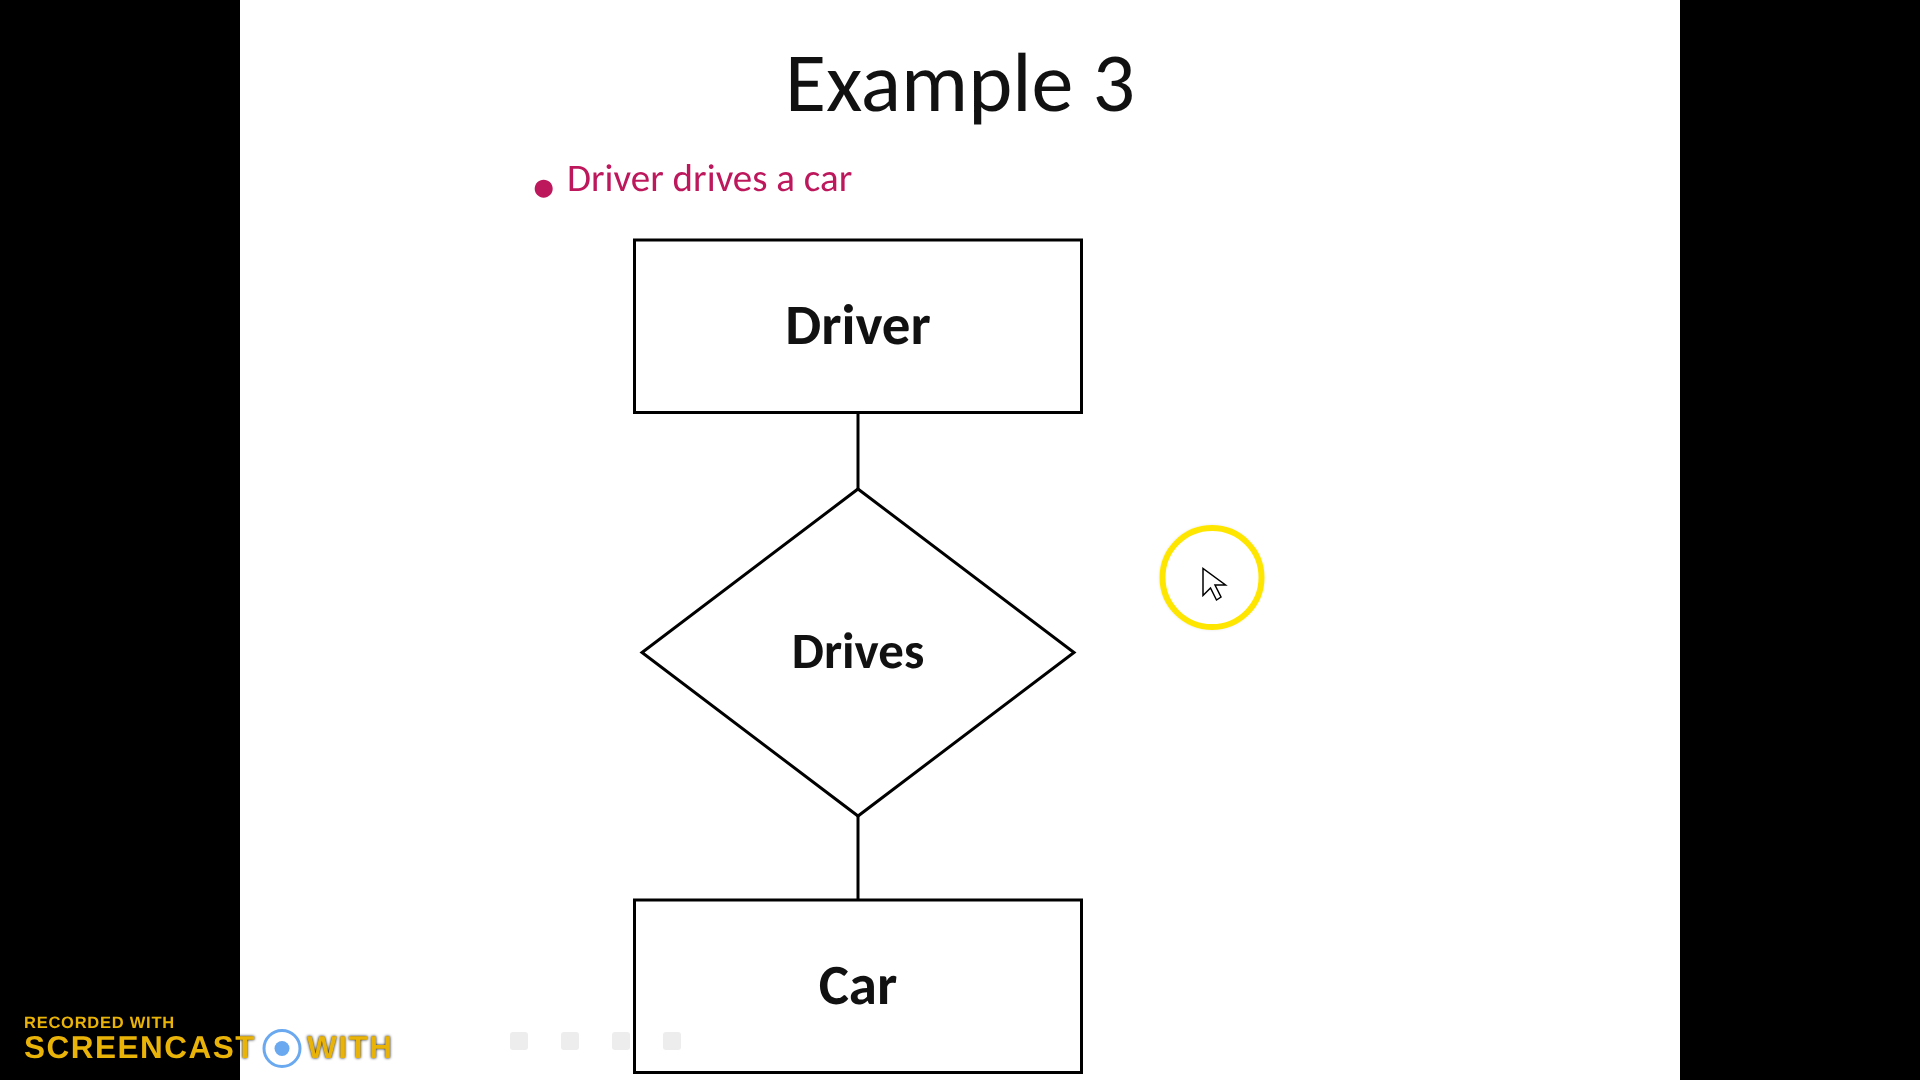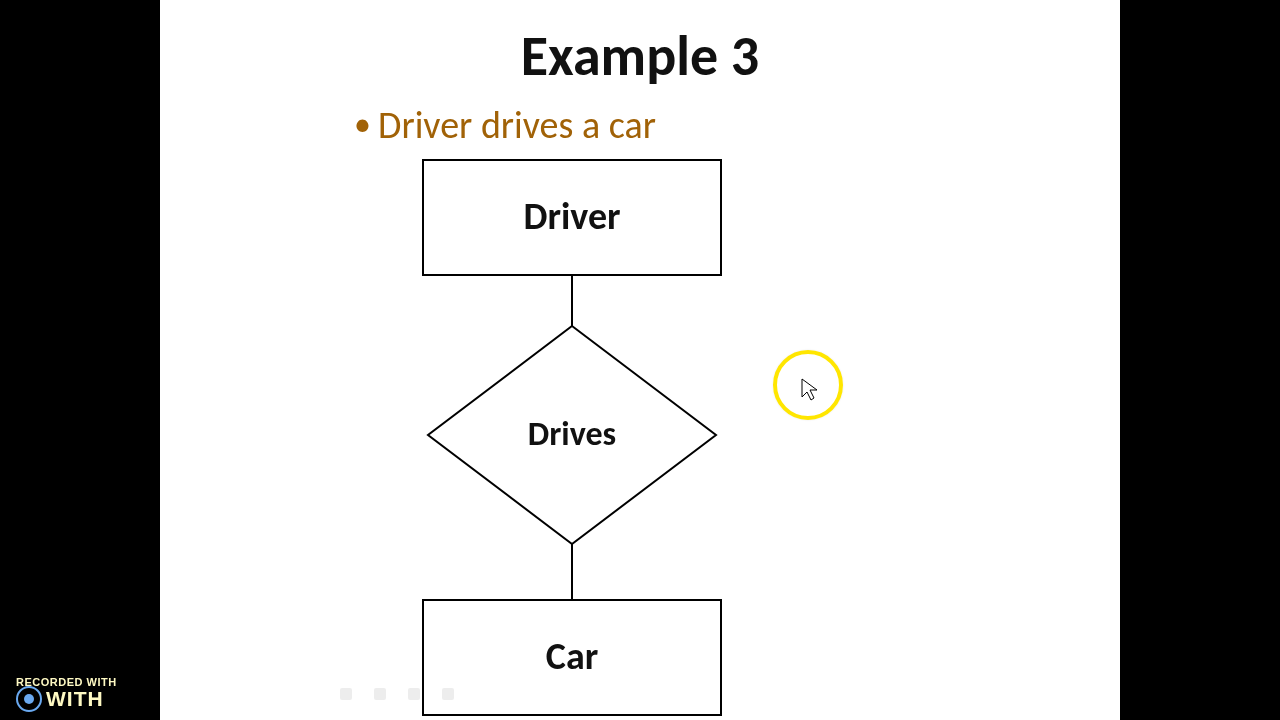--- a/index.html
+++ b/index.html
@@ -1,26 +1,26 @@
 <!DOCTYPE html>
 <html><head>
 <meta charset="utf-8">
 <style>
   html,body{margin:0;padding:0;width:1280px;height:720px;background:#000;font-family:Calibri,Arial,sans-serif;overflow:hidden}
   .slide{position:absolute;left:160px;top:0;width:960px;height:720px;background:#fff}
-  .title{position:absolute;left:0;width:100%;top:22px;text-align:center;font-size:56px;color:#111;font-weight:700}
-  .bullet{position:absolute;left:218px;top:102px;font-size:38px;color:#a16207}
+  .title{position:absolute;left:0;width:100%;top:22px;text-align:center;font-size:56px;color:#111;font-weight:400}
+  .bullet{position:absolute;left:218px;top:102px;font-size:26px;color:#be185d}
   .bullet::before{content:"\2022";position:absolute;left:-24px;font-size:34px;top:2px}
   svg.diagram{position:absolute;left:0;top:0;width:960px;height:720px}
   .entity-label{font-size:38px;font-weight:700;fill:#111;text-anchor:middle;dominant-baseline:middle}
   .rel-label{font-size:34px;font-weight:700;fill:#111;text-anchor:middle;dominant-baseline:middle}
   .shape{fill:#fff;stroke:#000;stroke-width:2}
   .highlight{position:absolute;width:70px;height:70px;border:4px solid #ffe600;border-radius:50%;box-sizing:border-box;left:613px;top:350px;box-shadow:0 0 2px rgba(0,0,0,.1)}
   .cursor{position:absolute;width:18px;height:24px;left:641px;top:378px}
-  .footer{position:absolute;left:16px;bottom:8px;color:#fef9c3;font-family:Arial,sans-serif;text-shadow:0 0 2px #000}
+  .footer{position:absolute;left:16px;bottom:8px;color:#eab308;font-family:Arial,sans-serif;text-shadow:0 0 2px #000}
   .footer .rec{font-size:11px;letter-spacing:.5px;font-weight:700}
   .footer .brand{font-size:21px;font-weight:700;letter-spacing:1px;display:flex;align-items:center;gap:4px;margin-top:-2px}
   .dot-outer{display:inline-flex;width:22px;height:22px;border:2px solid #6aa9f0;border-radius:50%;align-items:center;justify-content:center}
   .dot-inner{width:10px;height:10px;background:#6aa9f0;border-radius:50%}
   .navdots{position:absolute;left:180px;bottom:20px;display:flex;gap:22px}
   .navdots span{width:12px;height:12px;background:#ccc;border-radius:2px;opacity:.35}
 </style>
 </head>
 <body>
 
@@ -52,18 +52,19 @@
     <span></span>
     <span></span>
     <span></span>
     <span></span>
   </div>
 </div>
 
 <div class="footer">
   <div class="rec">RECORDED WITH</div>
   <div class="brand">
+    <span>SCREENCAST</span>
     <span class="dot-outer">
         <span class="dot-inner"></span>
       </span>
     <span>WITH</span>
   </div>
 </div>
 
 </body></html>

